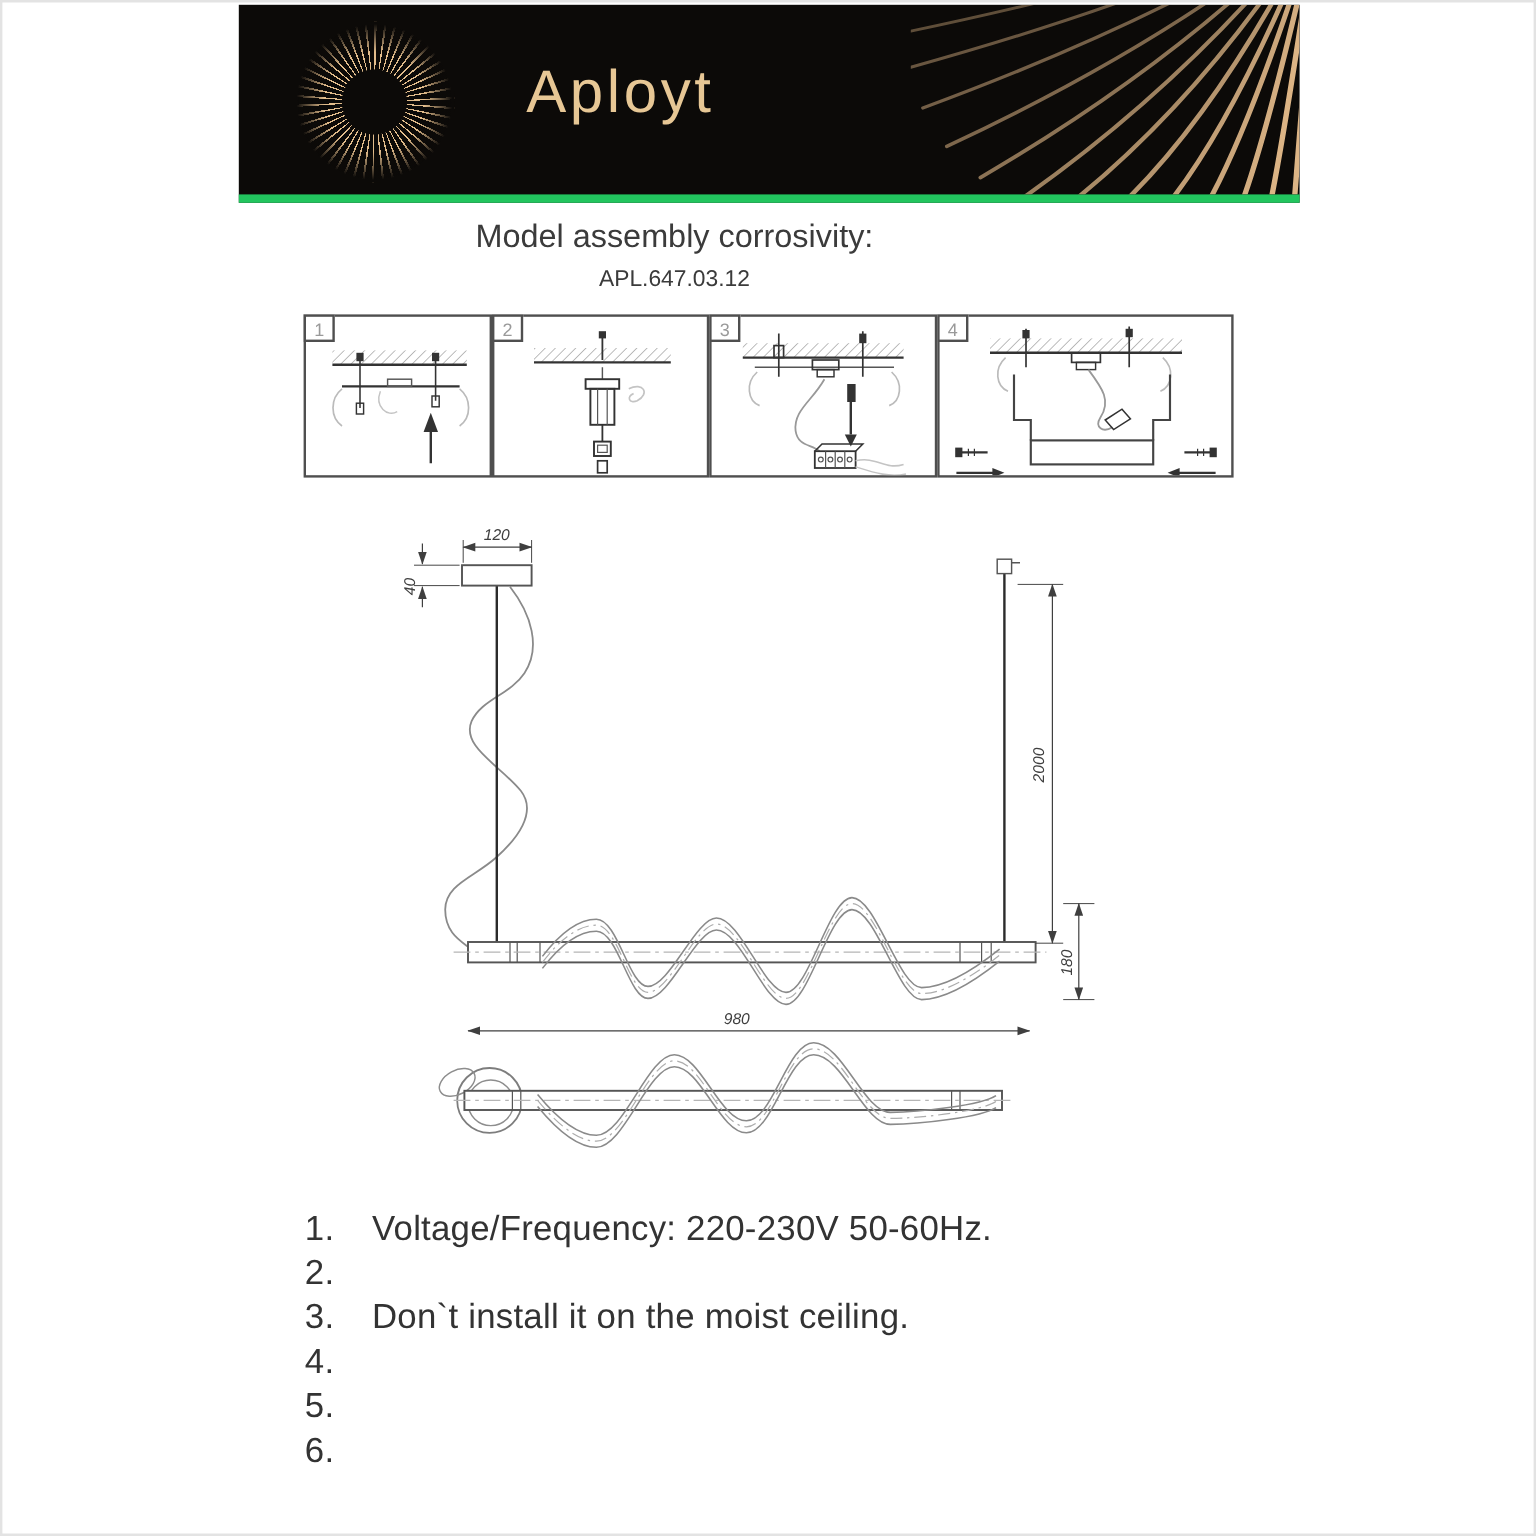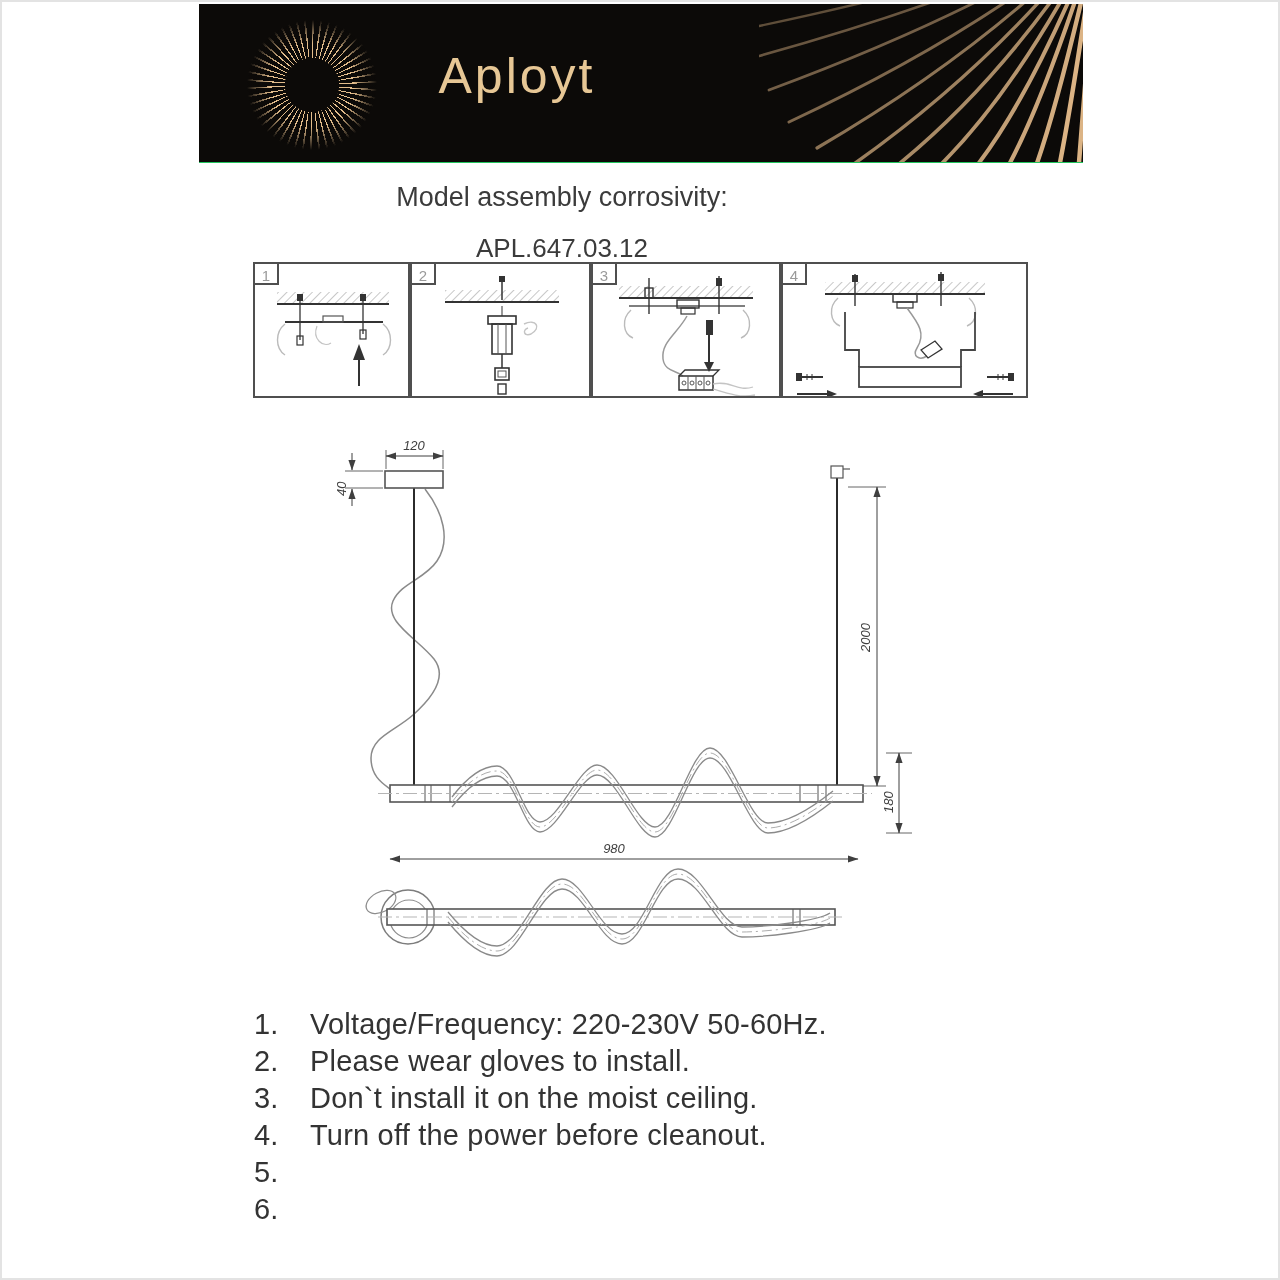--- a/index.html
+++ b/index.html
@@ -1,34 +1,34 @@
 <!DOCTYPE html>
 <html><head>
 <meta charset="utf-8">
 <style>
   html,body{margin:0;padding:0;background:#fff;}
   .page{position:relative;width:1280px;height:1280px;background:#ffffff;
         font-family:"Liberation Sans",sans-serif;overflow:hidden;
         box-shadow:inset 0 0 0 2px #e3e3e3;}
   
   .banner{position:absolute;left:199px;top:4px;width:884px;height:158px;
-          background:#0c0a08;border-bottom:1px solid #22c55e;overflow:hidden;text-decoration:underline;}
+          background:#0c0a08;border-bottom:7px solid #22c55e;overflow:hidden;text-decoration:underline;}
   .sunburst{position:absolute;left:46px;top:14px;width:134px;height:134px;border-radius:50%;
             background:
               radial-gradient(closest-side,#0c0a08 0 40%,rgba(12,10,8,0) 41%),
               radial-gradient(closest-side,rgba(12,10,8,0) 0 62%,#0c0a08 97%),
               repeating-conic-gradient(#e3bd8c 0deg 1.7deg,rgba(12,10,8,0) 1.7deg 7.2deg);}
   .brand{position:absolute;left:228px;top:44px;width:180px;text-align:center;
          color:#e7c795;font-size:50px;font-weight:400;letter-spacing:3px;line-height:56px;
          font-family:"Liberation Sans",sans-serif;}
   .rays{position:absolute;right:0;top:0;width:324px;height:158px;}
   
   .title-wrap{position:absolute;left:222px;top:180px;width:680px;text-align:center;color:#3b3b3b;}
   .t1{font-size:27px;line-height:34px;}
-  .t2{font-size:26px;line-height:34px;margin-top:17px;}
+  .t2{font-size:19px;line-height:34px;margin-top:2px;}
   
   .panel{position:absolute;top:262px;height:136px;border:2px solid #4f4f4f;background:#fff;box-sizing:border-box;}
   .panel svg{display:block;width:100%;height:100%;}
   .numbox{position:absolute;left:-2px;top:-2px;width:26px;height:23px;border:2px solid #4f4f4f;
           background:#fff;color:#9a9a9a;font-size:15px;line-height:23px;text-align:center;box-sizing:border-box;}
   
   .drawing{position:absolute;left:330px;top:430px;width:612px;height:580px;}
   .dimtxt{font-size:13px;font-style:italic;fill:#3f3f3f;font-family:"Liberation Sans",sans-serif;}
   
   .instructions{position:absolute;left:254px;top:1006px;color:#333;}
@@ -275,29 +275,27 @@
     <text class="dimtxt" x="614" y="853" text-anchor="middle">980</text>
   </svg>
 
   <div class="instructions">
     <div class="irow">
       <span class="n">1.</span>
       <span class="t">Voltage/Frequency: 220-230V 50-60Hz.</span>
     </div>
     <div class="irow">
       <span class="n">2.</span>
-      <span class="t">Please wear gloves to install.</span>
     </div>
     <div class="irow">
       <span class="n">3.</span>
       <span class="t">Don`t install it on the moist ceiling.</span>
     </div>
     <div class="irow">
       <span class="n">4.</span>
-      <span class="t">Turn off the power before cleanout.</span>
     </div>
     <div class="irow">
       <span class="n">5.</span>
     </div>
     <div class="irow">
       <span class="n">6.</span>
     </div>
   </div>
 
 </div>

